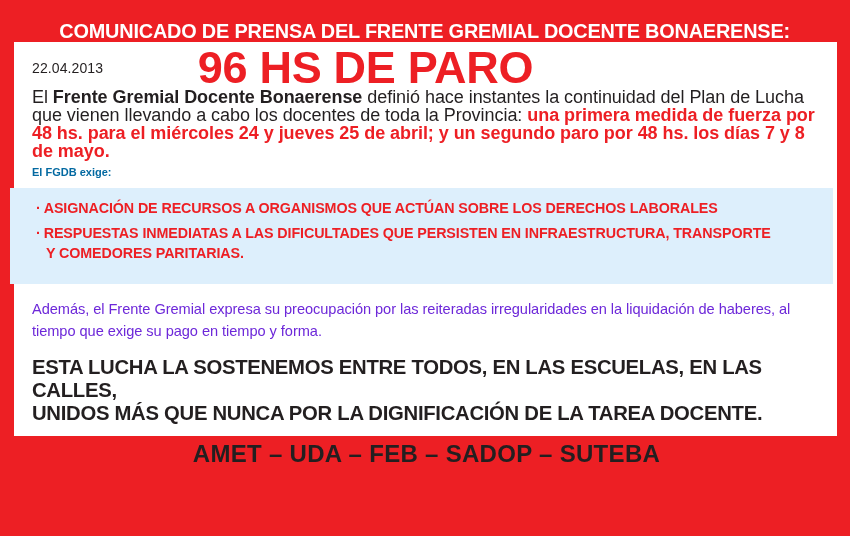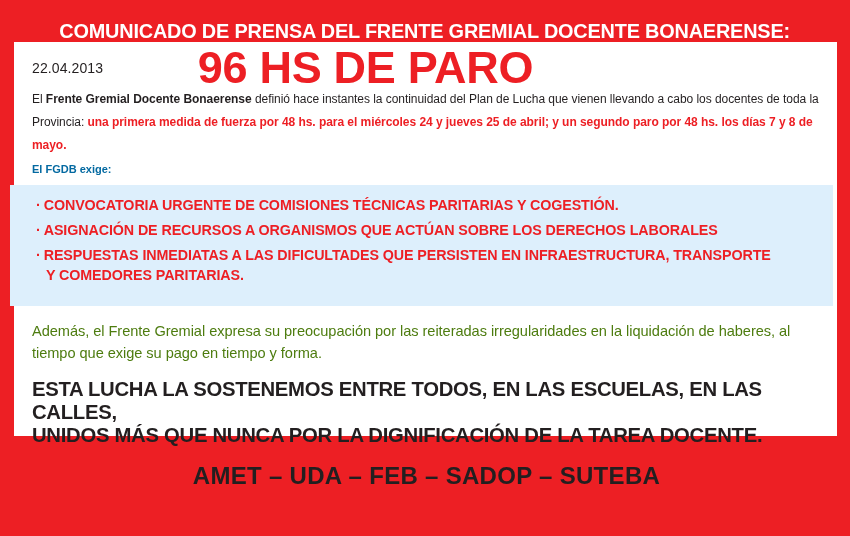--- a/index.html
+++ b/index.html
@@ -54,23 +54,23 @@
     left:0;right:0;top:0;
     text-align:center;
     color:#ed1f24;
     font-weight:bold;
     font-size:45px;
     letter-spacing:-0.3px;
     padding-right:120px;
   }
   .body-wrap{padding:0 16px 0 18px;}
   .para{
-    font-size:12px;
+    font-size:18px;
     color:#231f20;
-    line-height:23px;
+    line-height:18px;
     margin:0 0 6px 0;
     letter-spacing:-0.05px;
   }
   .para b{font-weight:bold;}
   .para .red{color:#ed1f24;font-weight:bold;}
   .exige{
     font-size:11px;
     color:#0369a1;
     font-weight:bold;
     margin:4px 0 0 0;
@@ -93,21 +93,21 @@
     line-height:20px;
     margin:0 0 5px 0;
     padding-left:22px;
     letter-spacing:-0.1px;
   }
   .demand:last-child{margin-bottom:9px;}
   .demand .dot{margin-left:-10px;padding-right:3px;}
   .demand .cont{display:block;}
   .closing{
     font-size:14.6px;
-    color:#4d7c0f;
+    color:#6d28d9;
     line-height:22px;
     margin:14px 0 0 0;
     letter-spacing:-0.05px;
   }
   .shout{
     font-size:20.5px;
     font-weight:bold;
     color:#231f20;
     line-height:23px;
     margin:13px 0 0 0;
@@ -141,21 +141,20 @@
     </div>
 
     <div class="body-wrap">
 
       <p class="para"><span>El </span><b>Frente Gremial Docente Bonaerense</b><span> definió hace instantes la continuidad del Plan de Lucha que vienen llevando a cabo los docentes de toda la Provincia: </span><span class="red">una primera medida de fuerza por 48 hs. para el miércoles 24 y jueves 25 de abril; y un segundo paro por 48 hs. los días 7 y 8 de mayo.</span></p>
 
       <p class="exige">El FGDB exige:</p>
 
       <div class="demands">
 
-        <p class="demand"><span class="dot">·</span><span>CONVOCATORIA URGENTE DE COMISIONES TÉCNICAS PARITARIAS Y COGESTIÓN.</span></p>
 
 
 
         <p class="demand"><span class="dot">·</span><span>ASIGNACIÓN DE RECURSOS A ORGANISMOS QUE ACTÚAN SOBRE LOS DERECHOS LABORALES</span></p>
 
         <p class="demand"><span class="dot">·</span><span>RESPUESTAS INMEDIATAS A LAS DIFICULTADES QUE PERSISTEN EN INFRAESTRUCTURA, TRANSPORTE</span><span class="cont">Y COMEDORES PARITARIAS.</span></p>
 
       </div>
 
       <p class="closing">Además, el Frente Gremial expresa su preocupación por las reiteradas irregularidades en la liquidación de haberes, al tiempo que exige su pago en tiempo y forma.</p>

